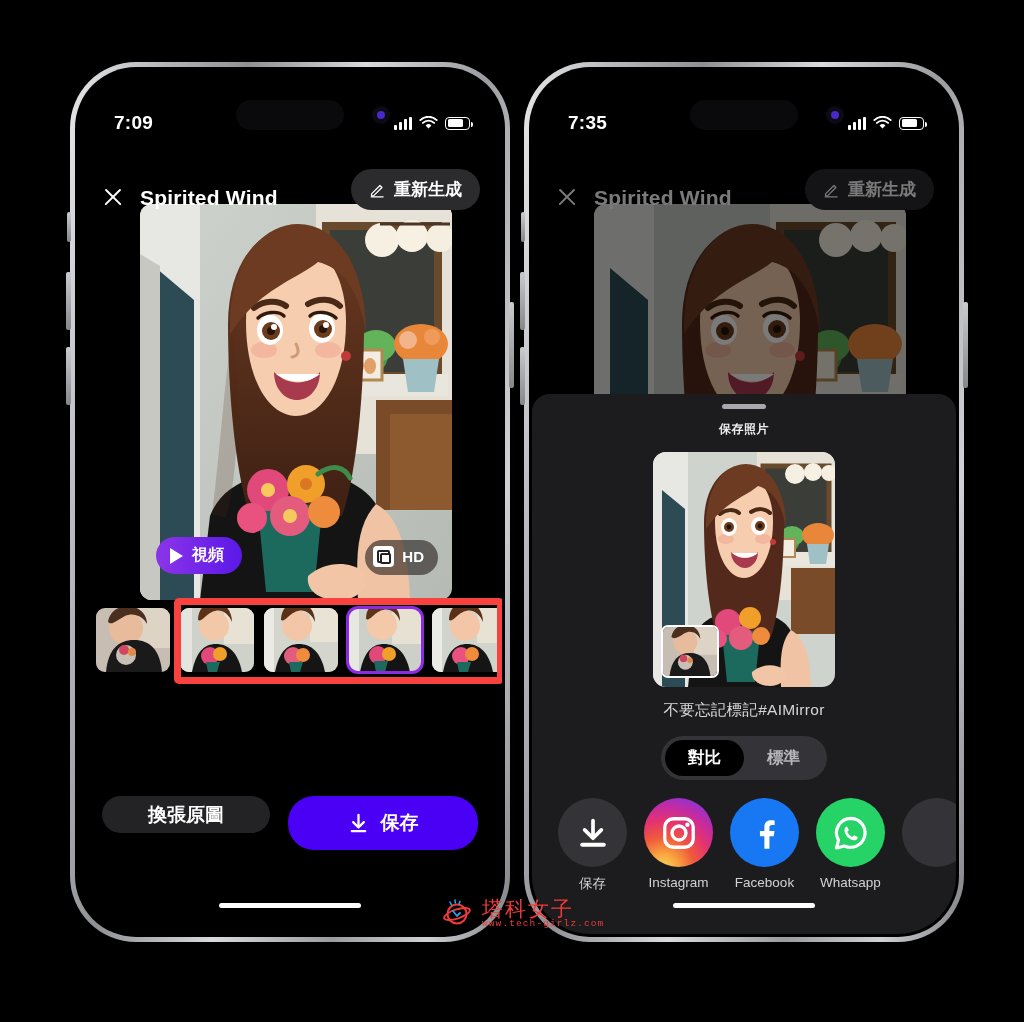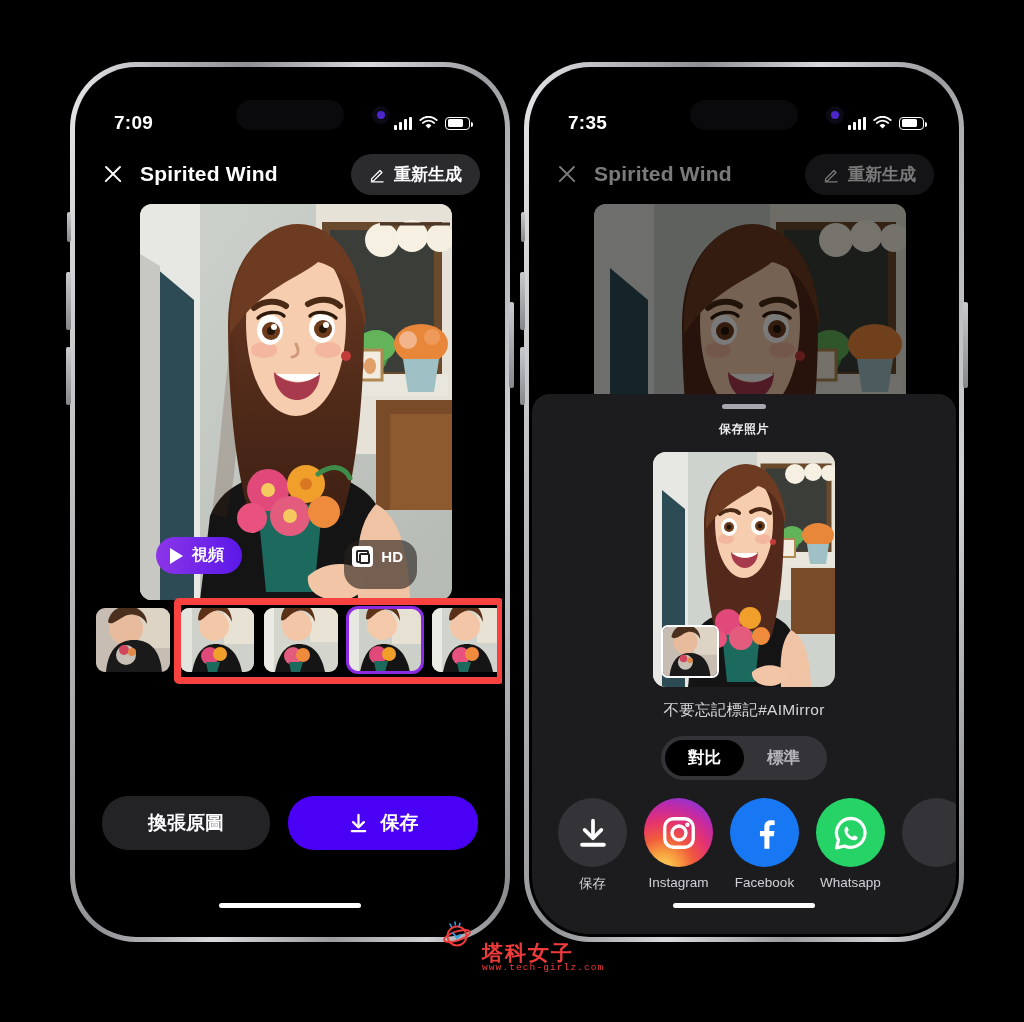--- a/index.html
+++ b/index.html
@@ -61,22 +61,22 @@
   .bars { display:flex; align-items:flex-end; gap:2px; height:13px; }
   .bars i { width:3px; background:#fff; border-radius:1px; }
   .bars i:nth-child(1){height:5px}.bars i:nth-child(2){height:8px}
   .bars i:nth-child(3){height:11px}.bars i:nth-child(4){height:13px}
   .batt { width:25px;height:13px;border:1.6px solid #fff;border-radius:4px;padding:1.6px;position:relative; }
   .batt i { display:block;height:100%;width:78%;background:#fff;border-radius:1.6px; }
   .batt::after{content:"";position:absolute;right:-4px;top:4px;width:2px;height:5px;background:#fff;border-radius:0 2px 2px 0;}
 
   
   .app-header {
-    position:absolute; top:79px; left:0; right:0; height:50px;
-    display:flex; align-items:center; padding:0 22px; z-index:20;
+    position:absolute; top:90px; left:0; right:0; height:50px;
+    display:flex; align-items:flex-end; padding:0 22px; z-index:20;
   }
   .close-x { width:26px;height:26px;position:relative;cursor:pointer; }
   .close-x::before,.close-x::after{
     content:"";position:absolute;left:2px;top:12px;width:22px;height:2.4px;background:#fff;border-radius:2px;}
   .close-x::before{transform:rotate(45deg)}.close-x::after{transform:rotate(-45deg)}
   .app-title { color:#fff;font-size:21px;font-weight:600;margin-left:14px;letter-spacing:.2px; }
   .regen-btn {
     margin-left:auto; display:flex;align-items:center;gap:8px;
     background:#2b2b2e;border-radius:22px;padding:9px 18px;cursor:pointer;
   }
@@ -92,41 +92,41 @@
 
   .badge-video {
     position:absolute; left:78px; top:467px; z-index:12;
     display:flex;align-items:center;gap:9px;
     background:linear-gradient(90deg,#8c35e8,#5a18e8);
     border-radius:20px;padding:8px 18px 8px 14px;cursor:pointer;
   }
   .badge-video span{color:#fff;font-size:16px;font-weight:700;}
   .play-tri{width:0;height:0;border-left:13px solid #fff;border-top:8px solid transparent;border-bottom:8px solid transparent;}
   .badge-hd {
-    position:absolute; right:85px; top:470px; z-index:12;
+    position:absolute; right:64px; top:470px; z-index:12;
     display:flex;align-items:center;gap:8px;
-    background:rgba(40,34,30,.62); border-radius:18px; padding:6px 14px 22px 8px; cursor:pointer;
+    background:rgba(40,34,30,.62); border-radius:18px; padding:6px 14px 8px 8px; cursor:pointer;
   }
   .badge-hd span{color:#fff;font-size:15px;font-weight:700;}
   .hd-ico{width:21px;height:21px;background:#fff;border-radius:4px;position:relative;}
   .hd-ico::before{content:"";position:absolute;left:4px;top:4px;width:9px;height:9px;border:2px solid #222;border-radius:2px;}
   .hd-ico::after{content:"";position:absolute;right:3px;bottom:3px;width:7px;height:7px;border:2px solid #222;border-radius:2px;background:#fff;}
 
   
   .strip { position:absolute; left:18px; top:538px; display:flex; gap:10px; align-items:center; z-index:14; }
   .thumb { width:74px;height:64px;border-radius:9px;overflow:hidden;background:#3a2f28;flex:none;cursor:pointer;position:relative; }
   .thumb.sel { outline:3px solid #8b2be2; outline-offset:-1px; border-radius:10px; }
   .redbox {
     position:absolute; left:96px; top:528px; width:330px; height:86px;
     border:7px solid #f8423f; border-radius:5px; z-index:16; pointer-events:none;
   }
 
   
   .bottom-row{ position:absolute; left:24px; right:24px; bottom:84px; display:flex; gap:18px; z-index:14; }
-  .btn-dark{ flex:0 0 168px;background:#232325;border-radius:26px;height:54px;display:flex;align-items:center;justify-content:center;cursor:pointer; }
+  .btn-dark{ flex:0 0 168px;background:#232325;border-radius:26px;height:37px;display:flex;align-items:center;justify-content:center;cursor:pointer; }
   .btn-dark span{color:#fff;font-size:19px;font-weight:700;}
   .btn-save{ flex:1;background:#4a00f5;border-radius:26px;height:54px;display:flex;align-items:center;justify-content:center;gap:12px;cursor:pointer; }
   .btn-save span{color:#fff;font-size:19px;font-weight:700;}
   .dl-ico{width:21px;height:21px;}
   .home-bar{ position:absolute;left:50%;transform:translateX(-50%);bottom:26px;width:142px;height:5px;border-radius:3px;background:#fff;z-index:40; }
 
   
   .dim{ position:absolute;inset:0;background:rgba(0,0,0,.52);z-index:25; }
 
   
@@ -157,21 +157,21 @@
   .circ.ig{background:radial-gradient(circle at 28% 102%,#fdd85d 0%,#f8a13f 18%,#f05a3d 36%,#e4336f 55%,#c32aa3 72%,#8b35d6 88%,#5b51d8 100%);}
   .circ.fb{background:#1877f2;}
   .circ.wa{background:#25d366;}
   .share-label{color:#d2d2d6;font-size:13.5px;}
   .cut-circ{width:69px;height:69px;border-radius:50%;background:#343438;flex:none;margin-top:0;}
 
   
   .watermark{position:absolute;left:442px;top:898px;display:flex;align-items:center;gap:6px;z-index:60;}
   .wm-logo{width:34px;height:30px;flex:none;}
   .wm-text{display:flex;flex-direction:column;line-height:1;}
-  .wm-cn{color:#ef3b3b;font-size:21px;font-weight:700;letter-spacing:2px;margin-top:44px;}
+  .wm-cn{color:#ef3b3b;font-size:21px;font-weight:400;letter-spacing:2px;}
   .wm-url{color:#ef3b3b;font-size:9.5px;letter-spacing:1.1px;margin-top:0;font-family:"Liberation Mono",monospace;}
 </style>
 </head>
 <body>
 
 <div class="stage">
 
   <div class="phone left">
     <div class="btn-side b-sil"></div>
     <div class="btn-side b-up"></div>

